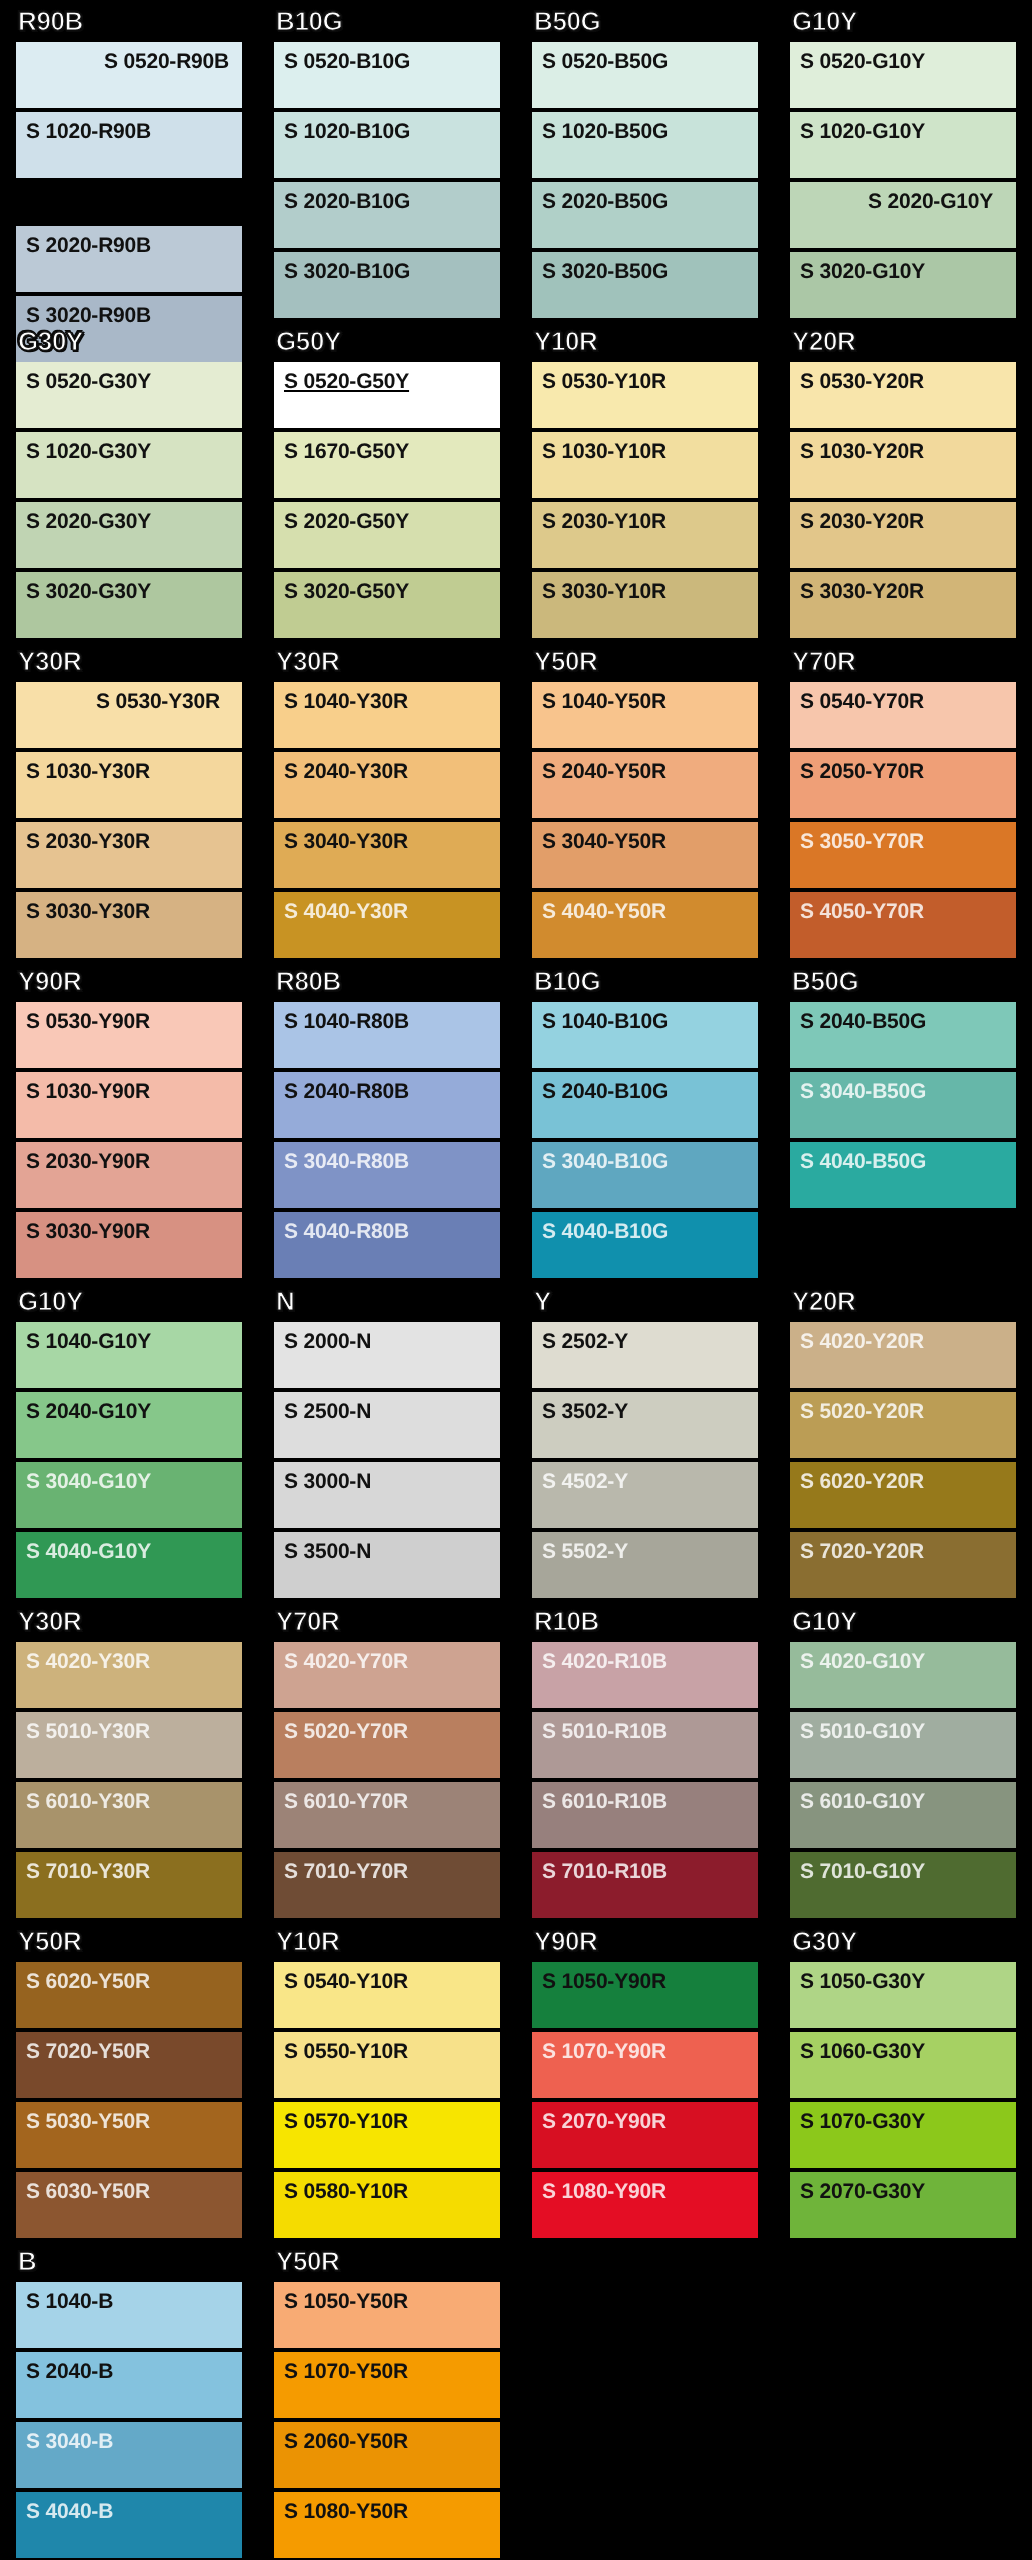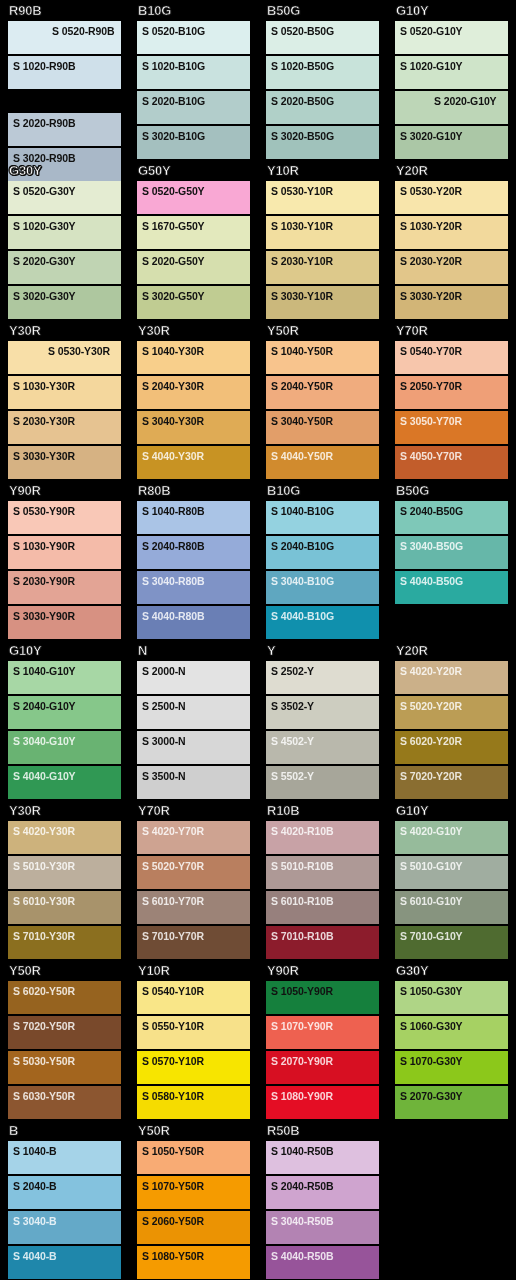--- a/index.html
+++ b/index.html
@@ -142,21 +142,21 @@
       </div>
       <div class="swatch light-bg" style="background: rgb(192, 212, 179);">
         <div class="swatch-label">S 2020-G30Y</div>
       </div>
       <div class="swatch light-bg" style="background: rgb(174, 199, 159);">
         <div class="swatch-label">S 3020-G30Y</div>
       </div>
     </div>
     <div class="swatch-group">
       <div class="group-header">G50Y</div>
-      <div class="swatch light-bg" style="background: #f9a8d4;">
+      <div class="swatch light-bg" style="background: #ffffff; text-decoration: underline;">
         <div class="swatch-label">S 0520-G50Y</div>
       </div>
       <div class="swatch light-bg" style="background: rgb(227, 233, 189);">
         <div class="swatch-label">S 1670-G50Y</div>
       </div>
       <div class="swatch light-bg" style="background: rgb(214, 223, 174);">
         <div class="swatch-label">S 2020-G50Y</div>
       </div>
       <div class="swatch light-bg" style="background: rgb(192, 204, 146);">
         <div class="swatch-label">S 3020-G50Y</div>
@@ -513,30 +513,15 @@
         <div class="swatch-label">S 1070-Y50R</div>
       </div>
       <div class="swatch light-bg" style="background: rgb(235, 147, 3);">
         <div class="swatch-label">S 2060-Y50R</div>
       </div>
       <div class="swatch light-bg" style="background: rgb(245, 155, 0);">
         <div class="swatch-label">S 1080-Y50R</div>
       </div>
     </div>
     <div class="swatch-group">
-      <div class="group-header">R50B</div>
-      <div class="swatch light-bg" style="background: rgb(222, 192, 223);">
-        <div class="swatch-label">S 1040-R50B</div>
-      </div>
-      <div class="swatch light-bg" style="background: rgb(207, 164, 207);">
-        <div class="swatch-label">S 2040-R50B</div>
-      </div>
-      <div class="swatch dark-bg" style="background: rgb(179, 131, 179);">
-        <div class="swatch-label">S 3040-R50B</div>
-      </div>
-      <div class="swatch dark-bg" style="background: rgb(151, 84, 154);">
-        <div class="swatch-label">S 4040-R50B</div>
-      </div>
-    </div>
-    <div class="swatch-group">
       <div class="group-header"></div>
     </div>
   </div>
 
 </body></html>

